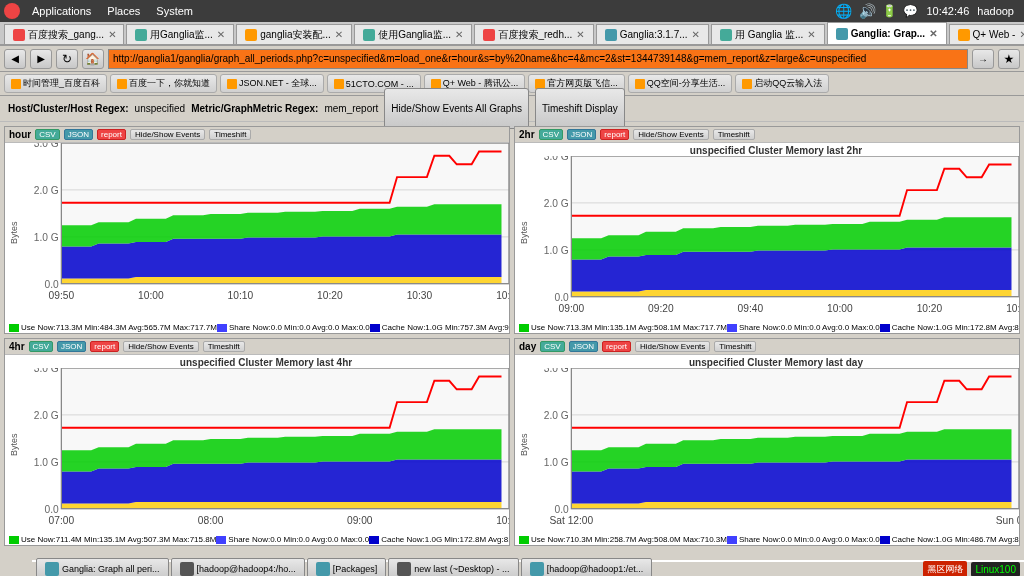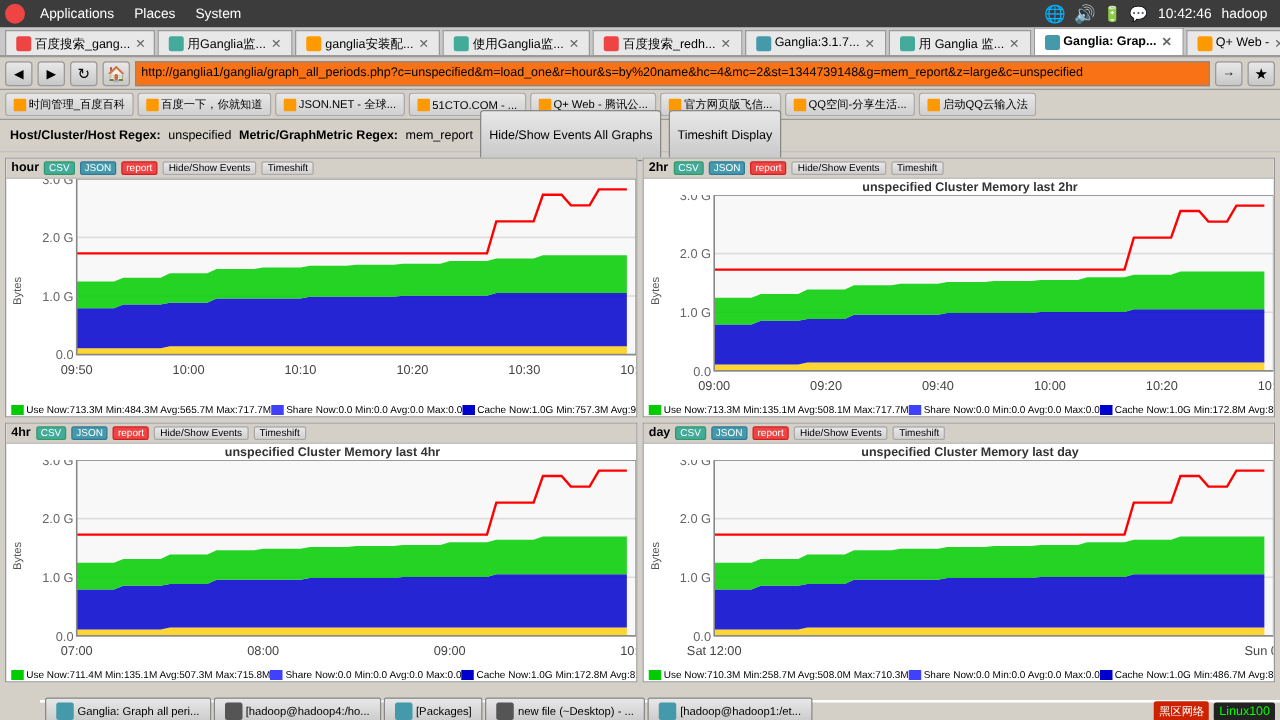--- a/index.html
+++ b/index.html
@@ -654,21 +654,21 @@
       <div class="taskbar-item">
         <span class="tb-icon" style="background: rgb(85, 85, 85); border-radius: 2px;"></span>
         <span>[hadoop@hadoop4:/ho...</span>
       </div>
       <div class="taskbar-item">
         <span class="tb-icon" style="background: rgb(68, 153, 170); border-radius: 2px;"></span>
         <span>[Packages]</span>
       </div>
       <div class="taskbar-item">
         <span class="tb-icon" style="background: rgb(85, 85, 85); border-radius: 2px;"></span>
-        <span>new file (~Desktop) - ...</span>
+        <span>new last (~Desktop) - ...</span>
       </div>
       <div class="taskbar-item">
         <span class="tb-icon" style="background: rgb(68, 153, 170); border-radius: 2px;"></span>
         <span>[hadoop@hadoop1:/et...</span>
       </div>
     </div>
   <div class="taskbar-tray">
     <div style="background:#cc2200;color:#fff;font-size:9px;padding:2px 4px;border-radius:2px;font-weight:normal;">黑区网络</div>
     <div style="background:#222;color:#0f0;font-size:10px;padding:2px 4px;border-radius:2px;">Linux100</div>
   </div>

